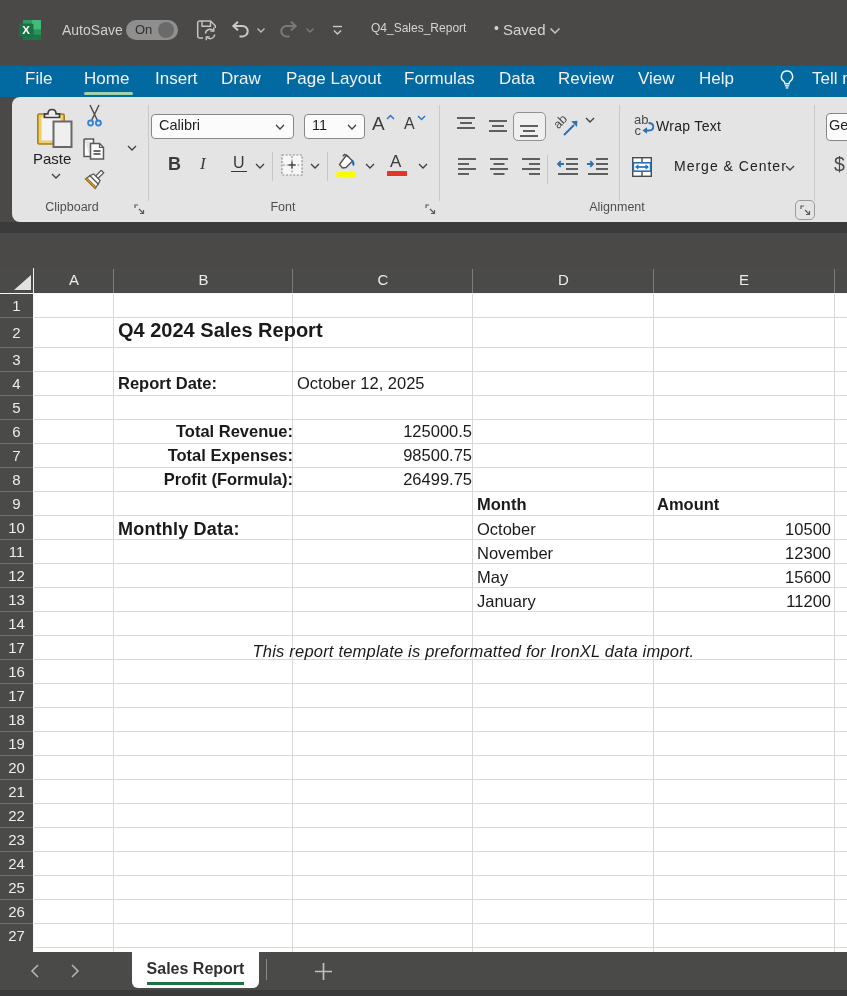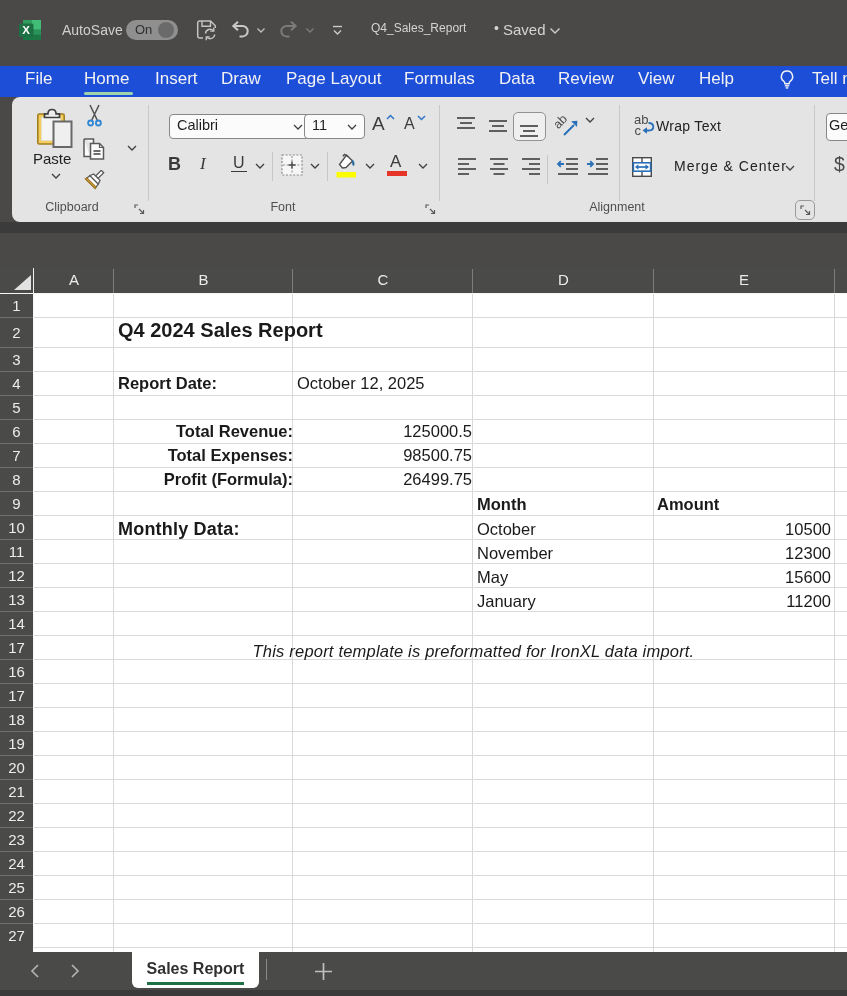--- a/index.html
+++ b/index.html
@@ -3,21 +3,21 @@
 <meta charset="utf-8">
 <style>
   html,body{margin:0;padding:0;background:#444;}
   #app{position:relative;width:847px;height:996px;overflow:hidden;background:#4a4947;
        font-family:"Liberation Sans",sans-serif;-webkit-font-smoothing:antialiased;}
   .abs{position:absolute;}
   
   #titlebar{left:0;top:0;width:847px;height:66px;background:#4a4947;}
   .tbtext{color:#cfcfcf;font-size:14px;}
   
-  #menubar{left:0;top:66px;width:847px;height:31px;background:#1d4ed8;text-decoration:underline;}
+  #menubar{left:0;top:66px;width:847px;height:31px;background:#0369a1;text-decoration:underline;}
   .menu{position:absolute;top:3px;color:#f2f2f2;font-size:17px;white-space:nowrap;}
   
   #ribbon{left:12px;top:97px;width:835px;height:125px;background:#e4e4e4;
           border-radius:8px 0 0 8px;}
   .gsep{position:absolute;top:8px;width:1px;height:96px;background:#c9c9c9;}
   .glabel{position:absolute;top:103px;color:#4f4f4f;font-size:12.5px;text-align:center;}
   .launch{position:absolute;width:13px;height:13px;}
   .isep{position:absolute;width:1px;background:#c6c6c6;}
   .combo{position:absolute;background:#fbfbfb;border:1px solid #878787;border-radius:4px;
          color:#1f1f1f;font-size:14.5px;}
@@ -155,21 +155,21 @@
         <path d="M5.2 10 h11.6 l1 5 h-13.6 z" fill="#fff" stroke="#5a5a5a" stroke-width="1.3"></path>
         <path d="M4.4 13.5 h13.2 l0.4 1.8 h-14 z" fill="#e2a93f" stroke="#9a7420" stroke-width="1"></path>
       </g>
     </svg>
     <div class="gsep" style="left:136px;"></div>
     <div class="glabel" style="left:10px;width:100px;">Clipboard</div>
     <svg class="launch" style="left:121px;top:106px" viewBox="0 0 13 13" fill="none" stroke="#5a5a5a" stroke-width="1.2">
       <path d="M2 5 v-3 h3 M6 6 l4.5 4.5 M10.5 7 v3.5 h-3.5"></path>
     </svg>
 
-    <div class="combo" style="left:157px;top:17px;width:141px;height:23px;">
+    <div class="combo" style="left:139px;top:17px;width:141px;height:23px;">
       <div class="abs" style="left:7px;top:2px;">Calibri</div>
       <svg class="chev" style="left:123px;top:9px" viewBox="0 0 10 6">
           <path d="M1 1 L5 5 L9 1" fill="none" stroke="#3f3f3f" stroke-width="1.3"></path>
         </svg>
     </div>
     <div class="combo" style="left:292px;top:17px;width:59px;height:23px;">
       <div class="abs" style="left:7px;top:2px;">11</div>
       <svg class="chev" style="left:42px;top:9px" viewBox="0 0 10 6">
           <path d="M1 1 L5 5 L9 1" fill="none" stroke="#3f3f3f" stroke-width="1.3"></path>
         </svg>

